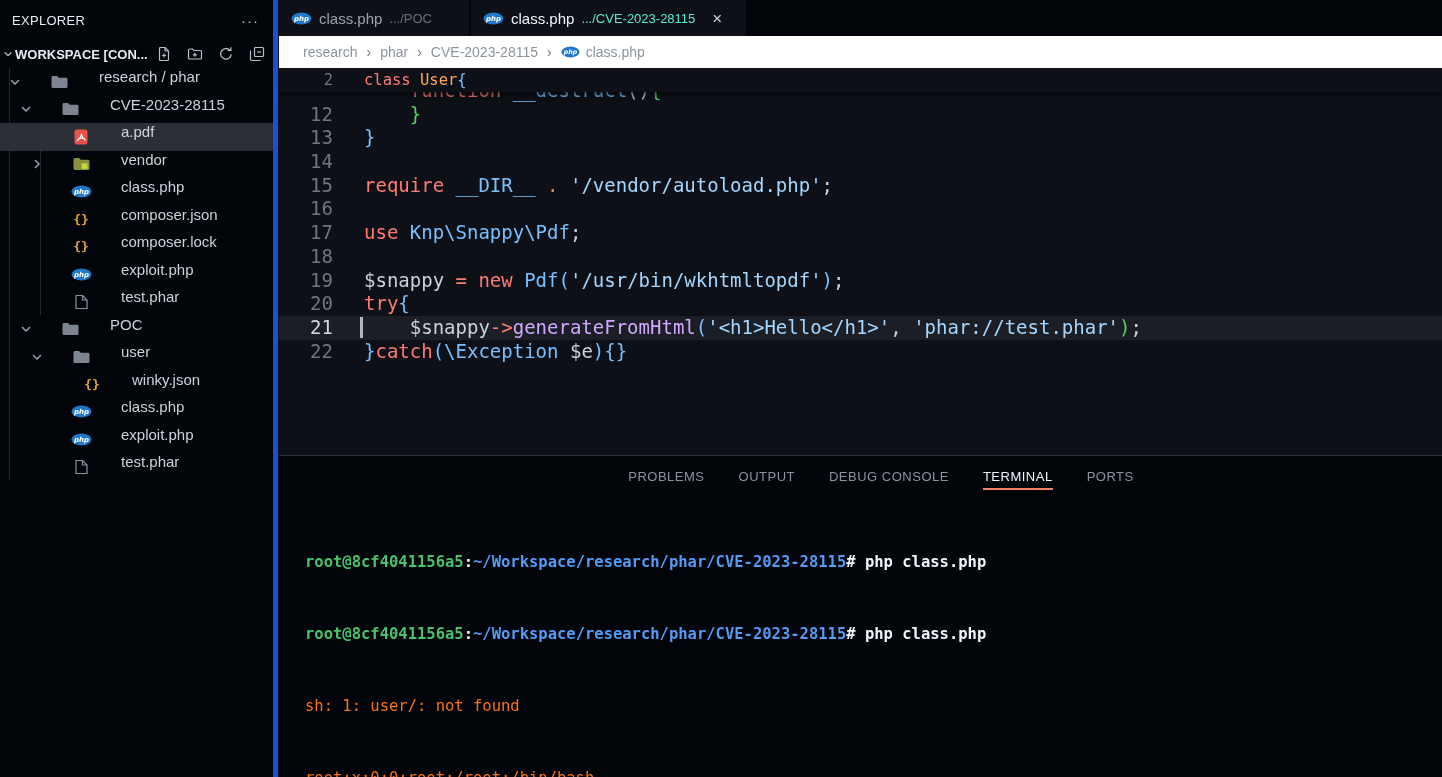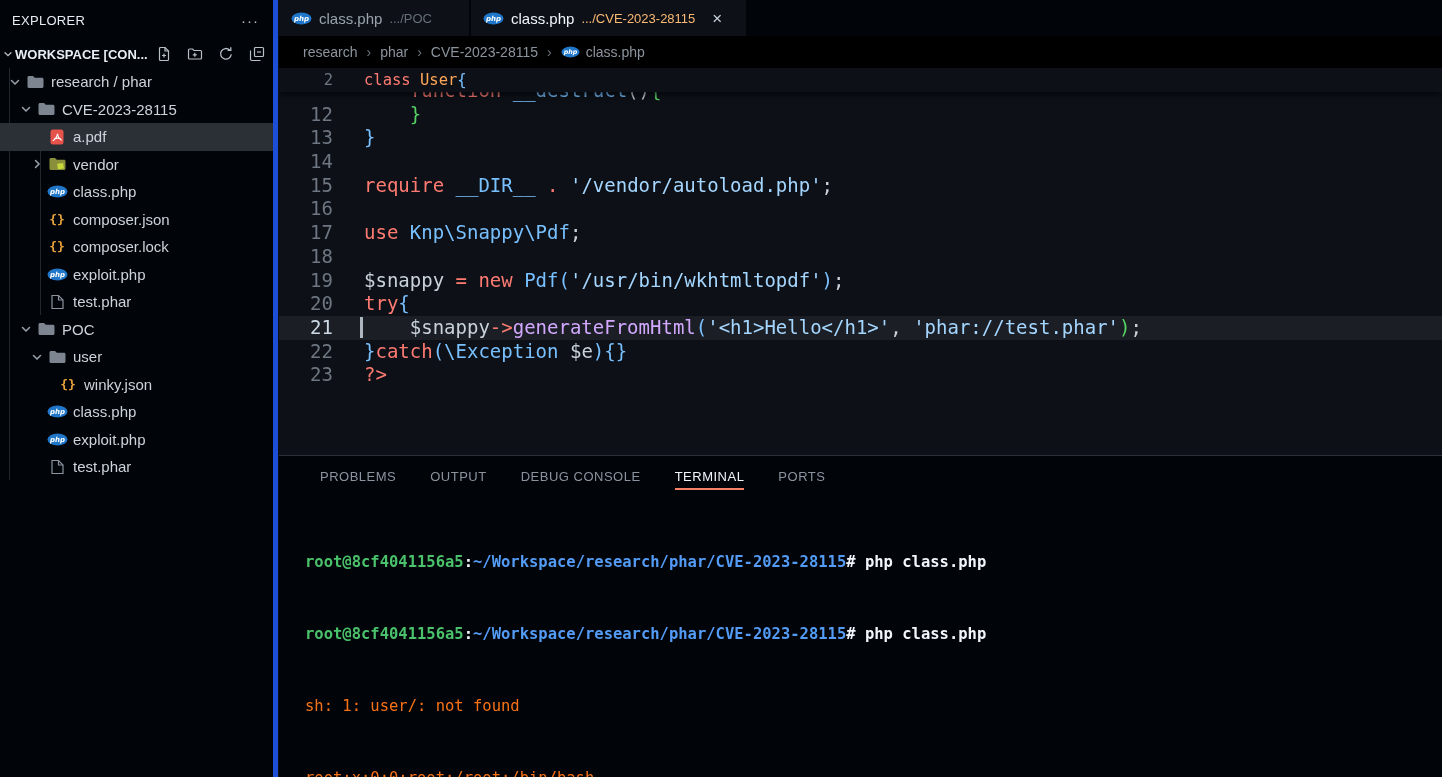--- a/index.html
+++ b/index.html
@@ -20,39 +20,39 @@
   .exp-title { font-size: 13px; color: #e6edf3; letter-spacing: .3px; }
   .exp-menu { color: #b7bfc7; font-size: 15px; letter-spacing: 1px; cursor: pointer; }
   .ws-row { display: flex; align-items: center; height: 28px; padding-left: 1px; }
   .ws-chev { width: 14px; flex: none; display: flex; justify-content: center; }
   .ws-label { font-size: 13px; font-weight: bold; color: #e6edf3; white-space: nowrap; margin-right: 8px; }
   .ws-actions { display: flex; gap: 15px; align-items: center; margin-left: 0; }
   .ws-actions span { display: flex; cursor: pointer; }
 
   .tree { position: relative; }
   .guide { position: absolute; width: 1px; background: #23282f; }
-  .trow { display: flex; align-items: center; height: 27.5px; font-size: 15px; color: #cdd3da; cursor: pointer; position: relative; }
+  .trow { display: flex; height: 27.5px; font-size: 15px; color: #cdd3da; cursor: pointer; position: relative; gap: 24px; }
   .trow.selected { background: #2b3036; }
   .chev { width: 18px; flex: none; display: flex; justify-content: center; align-items: center; }
   .ficon { width: 22px; flex: none; display: flex; justify-content: center; align-items: center; margin-right: 5px; }
   .tlabel { white-space: nowrap; }
   .json-glyph { font-family: "DejaVu Sans Mono", monospace; font-weight: bold; font-size: 13px; color: #e8a33d; }
 
   
   #main { position: absolute; left: 279px; top: 0; right: 0; height: 777px; display: flex; flex-direction: column; }
 
   .tabbar { height: 36px; background: #010409; display: flex; flex: none; }
   .tab { display: flex; align-items: center; gap: 7px; padding: 0 12px; background: #0d1117; border-right: 2px solid #010409; cursor: pointer; }
   .tab .tname { font-size: 15px; color: #f0f6fc; white-space: nowrap; }
-  .tab .tdir { font-size: 13px; color: #fdba74; white-space: nowrap; }
+  .tab .tdir { font-size: 13px; color: #5eead4; white-space: nowrap; }
   .tab.inactive .tname { color: #9aa3ad; }
   .tab.inactive .tdir { color: #666f79; }
   .tab .tclose { font-size: 17px; color: #c9d1d9; margin-left: 10px; cursor: pointer; line-height: 1; }
 
-  .breadcrumb { height: 32px; background: #000000; display: flex; align-items: center; padding-left: 24px; gap: 9px; font-size: 14px; color: #8b949e; flex: none; }
+  .breadcrumb { height: 32px; background: #ffffff; display: flex; align-items: center; padding-left: 24px; gap: 9px; font-size: 14px; color: #8b949e; flex: none; }
   .bc-item { cursor: pointer; white-space: nowrap; }
   .bc-sep { color: #6e7681; font-size: 14px; }
   .bc-file { display: flex; align-items: center; gap: 6px; }
 
   
   .editor { flex: 1; position: relative; overflow: hidden; background: #0d1117; }
   .codelines { position: absolute; left: 0; top: 11px; right: 0; }
   .cline { display: flex; height: 23.7px; line-height: 23.7px; font-family: "DejaVu Sans Mono", monospace; font-size: 19px; white-space: pre; position: relative; }
   .lnum { width: 54px; text-align: right; color: #6e7681; flex: none; }
   .ltext { padding-left: 31px; }
@@ -67,21 +67,21 @@
   .tk-kw { color: #ff7b72; }
   .tk-blue { color: #79c0ff; }
   .tk-orange { color: #ffa657; }
   .tk-str { color: #a5d6ff; text-align: center; }
   .tk-green { color: #56d364; }
   .tk-purple { color: #d2a8ff; }
   .tk-fg { color: #c9d1d9; }
 
   
   .panel { height: 322px; flex: none; background: #010409; border-top: 1px solid #2a3038; }
-  .ptabs { display: flex; align-items: center; height: 40px; padding-left: 41px; gap: 34px; }
+  .ptabs { display: flex; align-items: center; height: 40px; padding-left: 41px; gap: 34px; justify-content: center; }
   .ptab { position: relative; height: 100%; display: flex; align-items: center; font-size: 13px; letter-spacing: .5px; color: #8b949e; cursor: pointer; white-space: nowrap; }
   .ptab.active { color: #f0f6fc; }
   .ptab.active::after { content: ""; position: absolute; left: 0; right: 0; bottom: 6px; height: 2px; background: #f78166; }
 
   .term { padding: 6px 0 0 26px; font-family: "DejaVu Sans Mono", monospace; font-size: 15.5px; line-height: 24px; white-space: pre; }
   .tline { height: 24px; }
   .tk-tgreen { color: #4ac26b; font-weight: bold; }
   .tk-tblue  { color: #539bf5; font-weight: bold; }
   .tk-tb     { color: #f0f6fc; font-weight: bold; }
   .tk-tfg    { color: #f97316; }
@@ -349,21 +349,20 @@
       <div class="cline"><span class="lnum">13</span><span class="ltext"><span class="tk-blue">}</span></span></div>
       <div class="cline"><span class="lnum">14</span><span class="ltext"></span></div>
       <div class="cline"><span class="lnum">15</span><span class="ltext"><span class="tk-kw">require </span><span class="tk-blue">__DIR__</span><span class="tk-fg"> </span><span class="tk-kw">. </span><span class="tk-str">'/vendor/autoload.php'</span><span class="tk-fg">;</span></span></div>
       <div class="cline"><span class="lnum">16</span><span class="ltext"></span></div>
       <div class="cline"><span class="lnum">17</span><span class="ltext"><span class="tk-kw">use </span><span class="tk-blue">Knp\Snappy\Pdf</span><span class="tk-fg">;</span></span></div>
       <div class="cline"><span class="lnum">18</span><span class="ltext"></span></div>
       <div class="cline"><span class="lnum">19</span><span class="ltext"><span class="tk-fg">$snappy </span><span class="tk-kw">= new </span><span class="tk-blue">Pdf</span><span class="tk-blue">(</span><span class="tk-str">'/usr/bin/wkhtmltopdf'</span><span class="tk-blue">)</span><span class="tk-fg">;</span></span></div>
       <div class="cline"><span class="lnum">20</span><span class="ltext"><span class="tk-kw">try</span><span class="tk-blue">{</span></span></div>
       <div class="cline current"><span class="cursor"></span><span class="lnum">21</span><span class="ltext"><span class="tk-fg">    $snappy</span><span class="tk-kw">-&gt;</span><span class="tk-purple">generateFromHtml</span><span class="tk-blue">(</span><span class="tk-str">'&lt;h1&gt;Hello&lt;/h1&gt;'</span><span class="tk-fg">, </span><span class="tk-str">'phar://test.phar'</span><span class="tk-green">)</span><span class="tk-fg">;</span></span></div>
       <div class="cline"><span class="lnum">22</span><span class="ltext"><span class="tk-blue">}</span><span class="tk-kw">catch</span><span class="tk-blue">(</span><span class="tk-blue">\Exception </span><span class="tk-fg">$e</span><span class="tk-blue">)</span><span class="tk-blue">{}</span></span></div>
-      <div class="cline"><span class="lnum">23</span><span class="ltext"><span class="tk-kw">?&gt;</span></span></div>
     </div>
     <div class="sticky">
       <span class="lnum">2</span><span class="ltext"><span class="tk-kw">class </span><span class="tk-orange">User</span><span class="tk-blue">{</span></span>
     </div>
   </div>
 
   <div class="panel">
     <div class="ptabs">
       <span class="ptab">PROBLEMS</span>
       <span class="ptab">OUTPUT</span>

